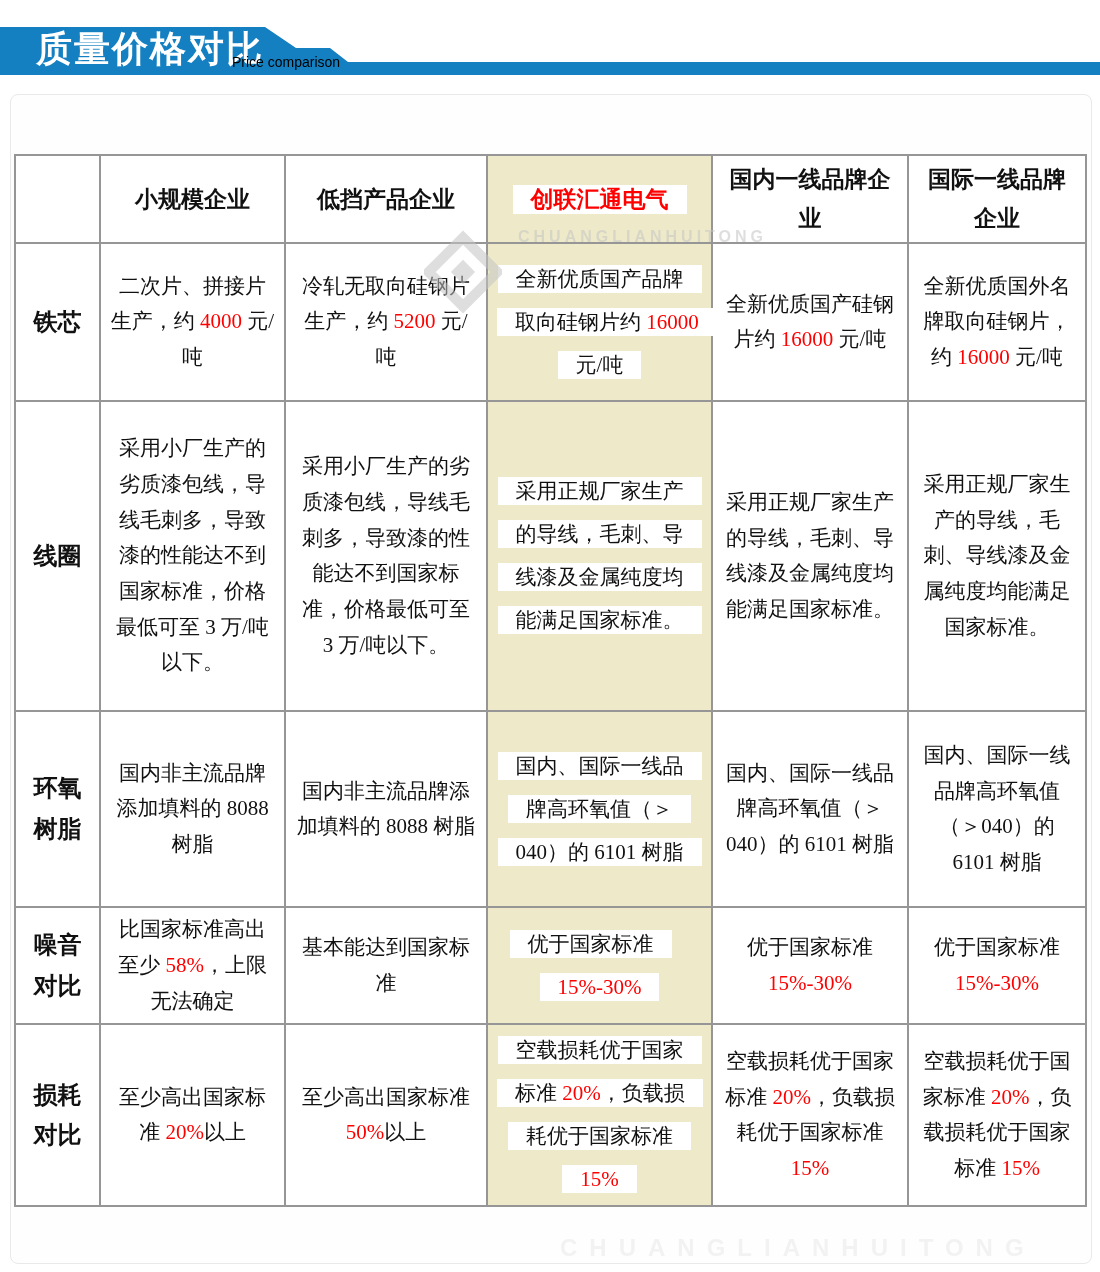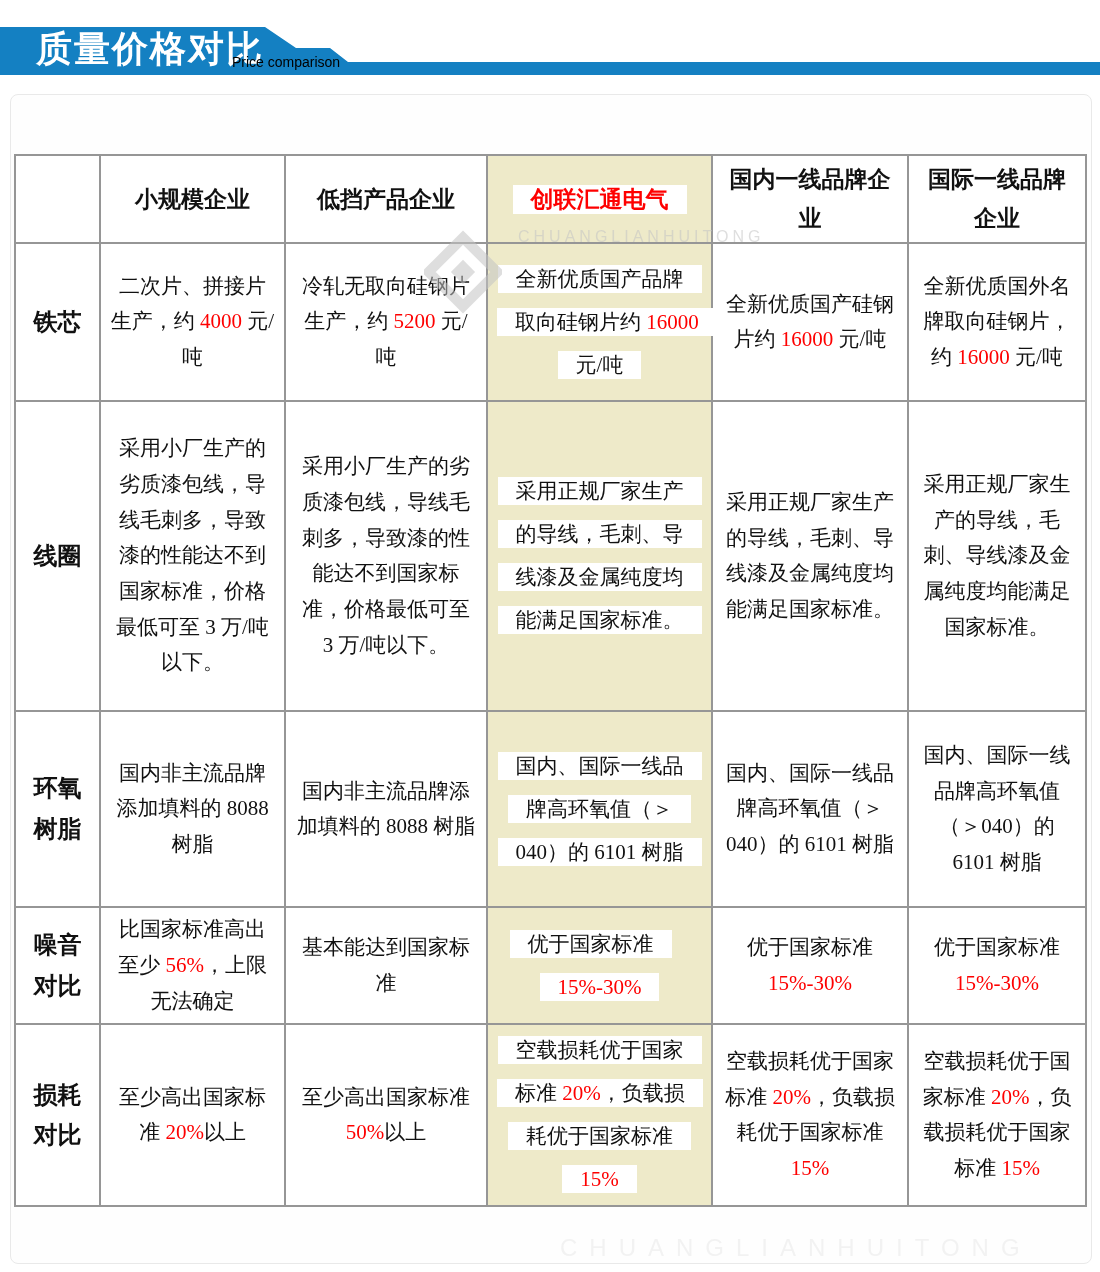--- a/index.html
+++ b/index.html
@@ -63,21 +63,21 @@
   table.cmp thead th .hl{font-weight:bold;}
   
   .wm{
     position:absolute;pointer-events:none;z-index:5;
     color:#c4c4c4;text-align:left;white-space:nowrap;
     font-family:"Liberation Sans","DejaVu Sans",sans-serif;
   }
   .wm-main{left:424px;top:228px;opacity:.55;}
   .wm-main .wm-logo{float:left;width:78px;height:88px;margin-right:16px;}
   .wm-name{font-size:48px;letter-spacing:10px;font-weight:bold;line-height:1.1;}
-  .wm-latin{font-size:16px;letter-spacing:4px;font-weight:normal;}
+  .wm-latin{font-size:16px;letter-spacing:4px;font-weight:bold;}
   .wm-bottom{left:560px;top:1234px;opacity:.20;}
   .wm-bottom .wm-latin{font-size:24px;letter-spacing:12px;}
 </style>
 </head>
 <body>
 
 <div class="banner">
   <div class="banner-title">质量价格对比</div>
   <div class="banner-sub">Price comparison</div>
 </div>
@@ -123,21 +123,21 @@
       <tr>
         <th class="rowhead">环氧树脂</th>
         <td><span>国内非主流品牌添加填料的 8088 树脂</span></td>
         <td><span>国内非主流品牌添加填料的 8088 树脂</span></td>
         <td class="hl-col"><span class="hl"><span>国内、国际一线品牌高环氧值（＞040）的 6101 树脂</span></span></td>
         <td><span>国内、国际一线品牌高环氧值（＞040）的 6101 树脂</span></td>
         <td><span>国内、国际一线品牌高环氧值（＞040）的 6101 树脂</span></td>
       </tr>
       <tr>
         <th class="rowhead">噪音对比</th>
-        <td><span>比国家标准高出至少 </span><span class="red">56%</span><span>，上限无法确定</span></td>
+        <td><span>比国家标准高出至少 </span><span class="red">58%</span><span>，上限无法确定</span></td>
         <td><span>基本能达到国家标准</span></td>
         <td class="hl-col"><span class="hl"><span>优于国家标准 </span><span class="red">15%-30%</span></span></td>
         <td><span>优于国家标准 </span><span class="red">15%-30%</span></td>
         <td><span>优于国家标准 </span><span class="red">15%-30%</span></td>
       </tr>
       <tr>
         <th class="rowhead">损耗对比</th>
         <td><span>至少高出国家标准 </span><span class="red">20%</span><span>以上</span></td>
         <td><span>至少高出国家标准 </span><span class="red">50%</span><span>以上</span></td>
         <td class="hl-col"><span class="hl"><span>空载损耗优于国家标准 </span><span class="red">20%</span><span>，负载损耗优于国家标准 </span><span class="red">15%</span></span></td>

